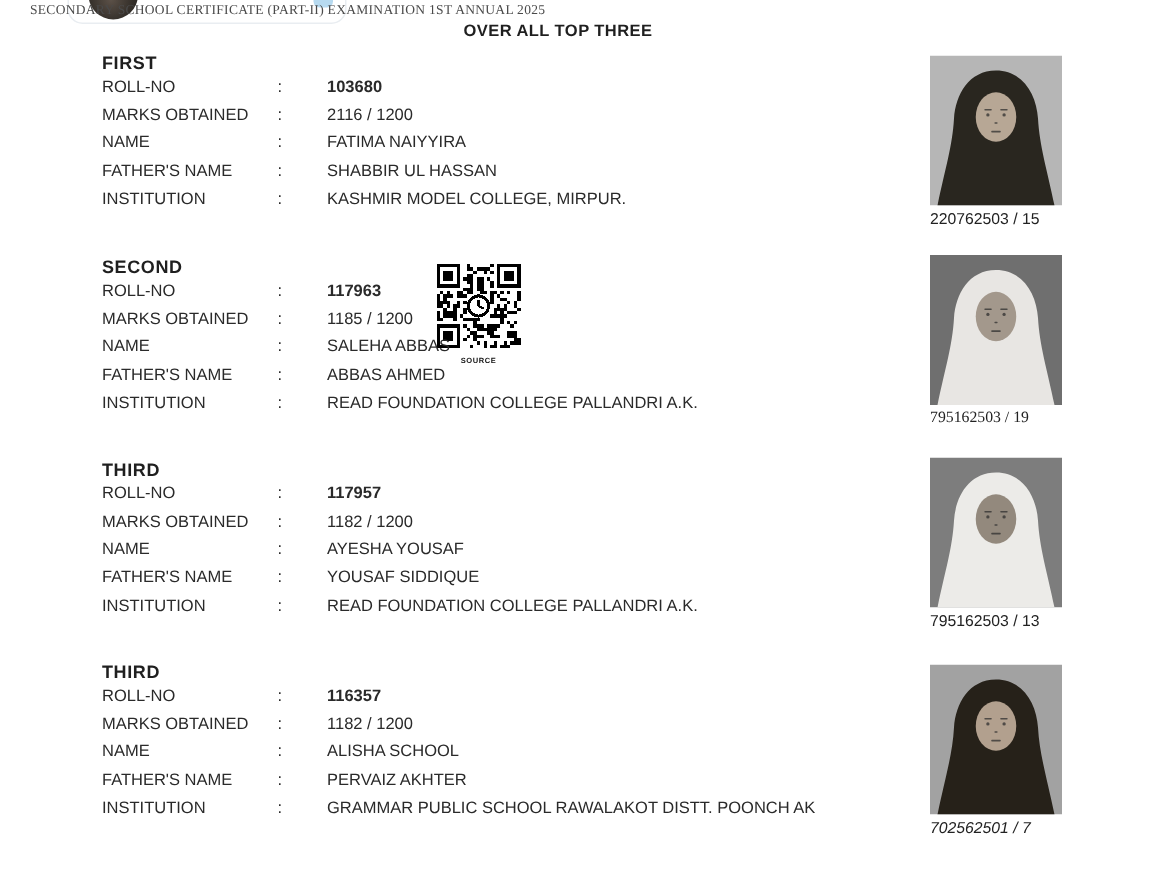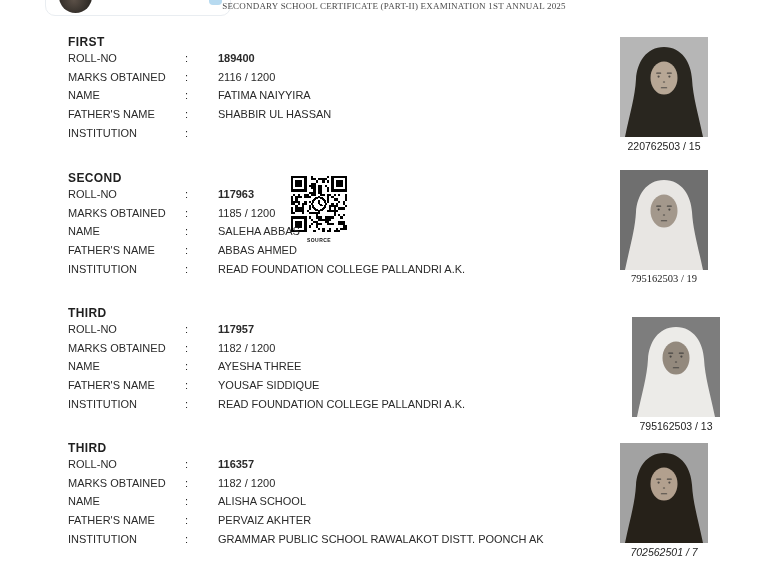--- a/index.html
+++ b/index.html
@@ -8,40 +8,40 @@
 
   
   .post-card{position:absolute;left:45px;top:-33px;width:184px;height:47px;
              border:1px solid #e9edf1;border-radius:10px;background:#fff;}
   .avatar{position:absolute;left:59px;top:-20px;width:33px;height:33px;border-radius:50%;
           background:radial-gradient(circle at 45% 60%, #5c5148 0%, #332e29 55%, #1b1917 100%);}
   .verified{position:absolute;left:209px;top:-4px;width:13px;height:9px;border-radius:4px;
             background:#b7daf0;}
 
   
-  .doc-title{position:absolute;top:1px;left:20px;right:0;text-align:center;
+  .doc-title{position:absolute;top:1px;left:20px;right:0;
              font-family:"Liberation Serif",serif;font-size:9px;color:#4a4a4a;letter-spacing:.2px;}
   .doc-subtitle{position:absolute;top:15px;left:0;right:24px;text-align:center;
                 font-size:11px;font-weight:bold;color:#1f1f1f;letter-spacing:.3px;}
 
   
   .rank-section{position:absolute;left:68px;width:560px;}
   .rank-heading{position:absolute;left:0;top:0;width:620px;margin:0;text-align:left;
                 font-size:12px;font-weight:bold;color:#1f1f1f;letter-spacing:.4px;}
   .rows{position:absolute;left:0;top:14px;width:560px;display:flex;flex-direction:column;}
   .row{height:18.6px;display:flex;align-items:center;font-size:11px;color:#2a2a2a;}
   .lbl{width:117px;}
   .colon{width:33px;}
   .val{white-space:nowrap;}
   .val.bold{font-weight:bold;}
 
   
   .photo-block{position:absolute;left:552px;width:88px;}
   .portrait{width:88px;height:100px;display:block;}
-  .photo-caption{margin-top:3px;text-align:center;font-size:10.5px;color:#222;}
+  .photo-caption{margin-top:3px;text-align:left;font-size:10.5px;color:#222;}
 
   .p0 .pt-bg{fill:#b6b6b6}.p0 .pt-hijab{fill:#29261f}.p0 .pt-face{fill:#b7a795}
   .p1 .pt-bg{fill:#6f6f6f}.p1 .pt-hijab{fill:#e8e6e3}.p1 .pt-face{fill:#a3988c}
   .p2 .pt-bg{fill:#7d7d7d}.p2 .pt-hijab{fill:#ecebe8}.p2 .pt-face{fill:#93897d}
   .p3 .pt-bg{fill:#a2a2a2}.p3 .pt-hijab{fill:#262119}.p3 .pt-face{fill:#b2a08e}
   .pt-feature{fill:#2f2f2f;opacity:.75;}
 
   
   .qr-block{position:absolute;left:289px;top:176px;width:60px;text-align:center;}
   .qr-caption{font-size:5px;font-weight:bold;color:#111;letter-spacing:.4px;margin-top:1px;}
@@ -49,20 +49,21 @@
 </head>
 <body>
 
 <div class="page">
 
   <div class="post-card"></div>
   <div class="avatar"></div>
   <div class="verified"></div>
 
   <div class="doc-title">SECONDARY SCHOOL CERTIFICATE (PART-II) EXAMINATION 1ST ANNUAL 2025</div>
+  <div class="doc-subtitle">OVER ALL TOP THREE</div>
 
   <div class="qr-block">
     <svg id="qr-svg" width="58" height="56" viewBox="0 0 25 25" xmlns="http://www.w3.org/2000/svg">
         <g fill="#000" shape-rendering="crispEdges">
           <rect x="0" y="0" width="1" height="1"></rect>
           <rect x="1" y="0" width="1" height="1"></rect>
           <rect x="2" y="0" width="1" height="1"></rect>
           <rect x="3" y="0" width="1" height="1"></rect>
           <rect x="4" y="0" width="1" height="1"></rect>
           <rect x="5" y="0" width="1" height="1"></rect>
@@ -339,40 +340,41 @@
       </svg>
     <div class="qr-caption">SOURCE</div>
   </div>
 
     <section class="rank-section" style="top: 35px;">
       <h2 class="rank-heading">FIRST</h2>
       <div class="rows">
         <div class="row">
           <span class="lbl">ROLL-NO</span>
           <span class="colon">:</span>
-          <span class="val bold">189400</span>
+          <span class="val bold">103680</span>
         </div>
         <div class="row">
           <span class="lbl">MARKS OBTAINED</span>
           <span class="colon">:</span>
           <span class="val">2116 / 1200</span>
         </div>
         <div class="row">
           <span class="lbl">NAME</span>
           <span class="colon">:</span>
           <span class="val">FATIMA NAIYYIRA</span>
         </div>
         <div class="row">
           <span class="lbl">FATHER'S NAME</span>
           <span class="colon">:</span>
           <span class="val">SHABBIR UL HASSAN</span>
         </div>
         <div class="row">
           <span class="lbl">INSTITUTION</span>
           <span class="colon">:</span>
+          <span class="val">KASHMIR MODEL COLLEGE, MIRPUR.</span>
         </div>
       </div>
       <figure class="photo-block" style="margin: 0px; top: 2px;">
         <svg class="portrait p0" viewBox="0 0 88 100" xmlns="http://www.w3.org/2000/svg">
           <rect class="pt-bg" x="0" y="0" width="88" height="100"></rect>
           <path class="pt-hijab" d="M44 10 C26 10 17 26 16 42 C15 60 10 76 5 100 L83 100 C78 76 73 60 72 42 C71 26 62 10 44 10 Z"></path>
           <ellipse class="pt-face" cx="44" cy="41" rx="13.5" ry="16.5"></ellipse>
           <rect class="pt-feature" x="36.2" y="35.6" width="5" height="1.1" rx="0.5"></rect>
           <rect class="pt-feature" x="46.8" y="35.6" width="5" height="1.1" rx="0.5"></rect>
           <circle class="pt-feature" cx="38.6" cy="39.6" r="1.1"></circle>
@@ -438,34 +440,34 @@
           <span class="val bold">117957</span>
         </div>
         <div class="row">
           <span class="lbl">MARKS OBTAINED</span>
           <span class="colon">:</span>
           <span class="val">1182 / 1200</span>
         </div>
         <div class="row">
           <span class="lbl">NAME</span>
           <span class="colon">:</span>
-          <span class="val">AYESHA THREE</span>
+          <span class="val">AYESHA YOUSAF</span>
         </div>
         <div class="row">
           <span class="lbl">FATHER'S NAME</span>
           <span class="colon">:</span>
           <span class="val">YOUSAF SIDDIQUE</span>
         </div>
         <div class="row">
           <span class="lbl">INSTITUTION</span>
           <span class="colon">:</span>
           <span class="val">READ FOUNDATION COLLEGE  PALLANDRI A.K.</span>
         </div>
       </div>
-      <figure class="photo-block" style="margin: 12px; top: -1px;">
+      <figure class="photo-block" style="margin: 0px; top: -1px;">
         <svg class="portrait p2" viewBox="0 0 88 100" xmlns="http://www.w3.org/2000/svg">
           <rect class="pt-bg" x="0" y="0" width="88" height="100"></rect>
           <path class="pt-hijab" d="M44 10 C26 10 17 26 16 42 C15 60 10 76 5 100 L83 100 C78 76 73 60 72 42 C71 26 62 10 44 10 Z"></path>
           <ellipse class="pt-face" cx="44" cy="41" rx="13.5" ry="16.5"></ellipse>
           <rect class="pt-feature" x="36.2" y="35.6" width="5" height="1.1" rx="0.5"></rect>
           <rect class="pt-feature" x="46.8" y="35.6" width="5" height="1.1" rx="0.5"></rect>
           <circle class="pt-feature" cx="38.6" cy="39.6" r="1.1"></circle>
           <circle class="pt-feature" cx="49.4" cy="39.6" r="1.1"></circle>
           <rect class="pt-feature" x="42.9" y="44.5" width="2.2" height="1" rx="0.5"></rect>
           <rect class="pt-feature" x="40.8" y="50.2" width="6.4" height="1.1" rx="0.55"></rect>

